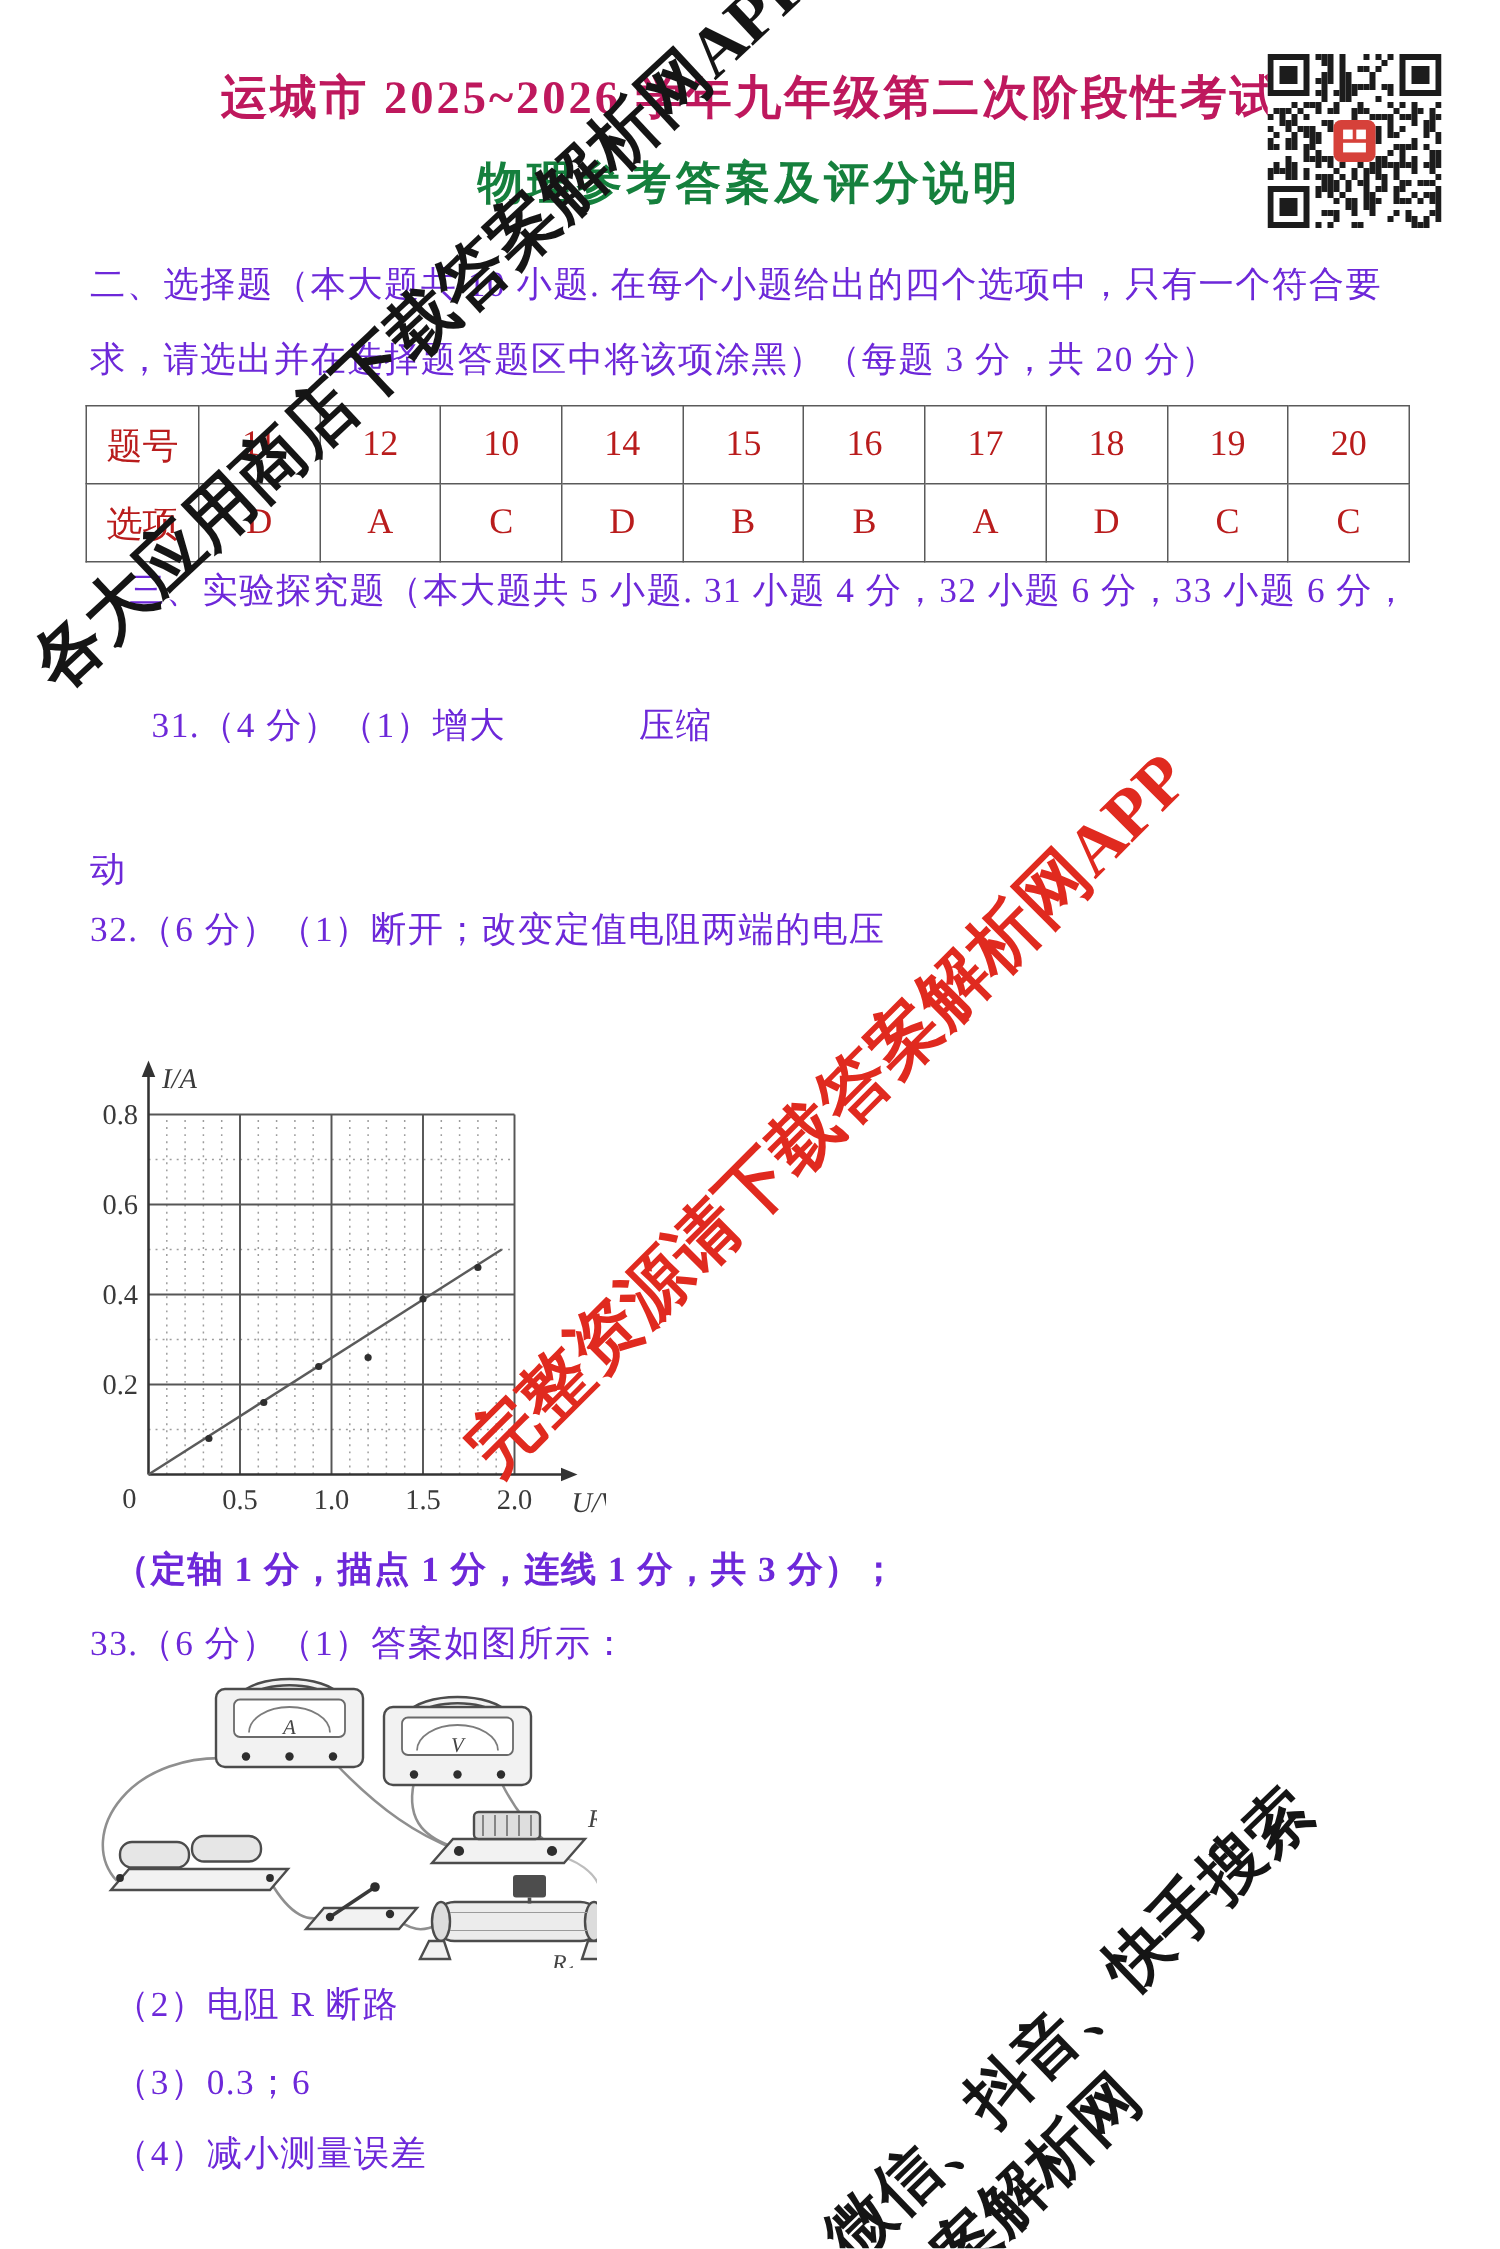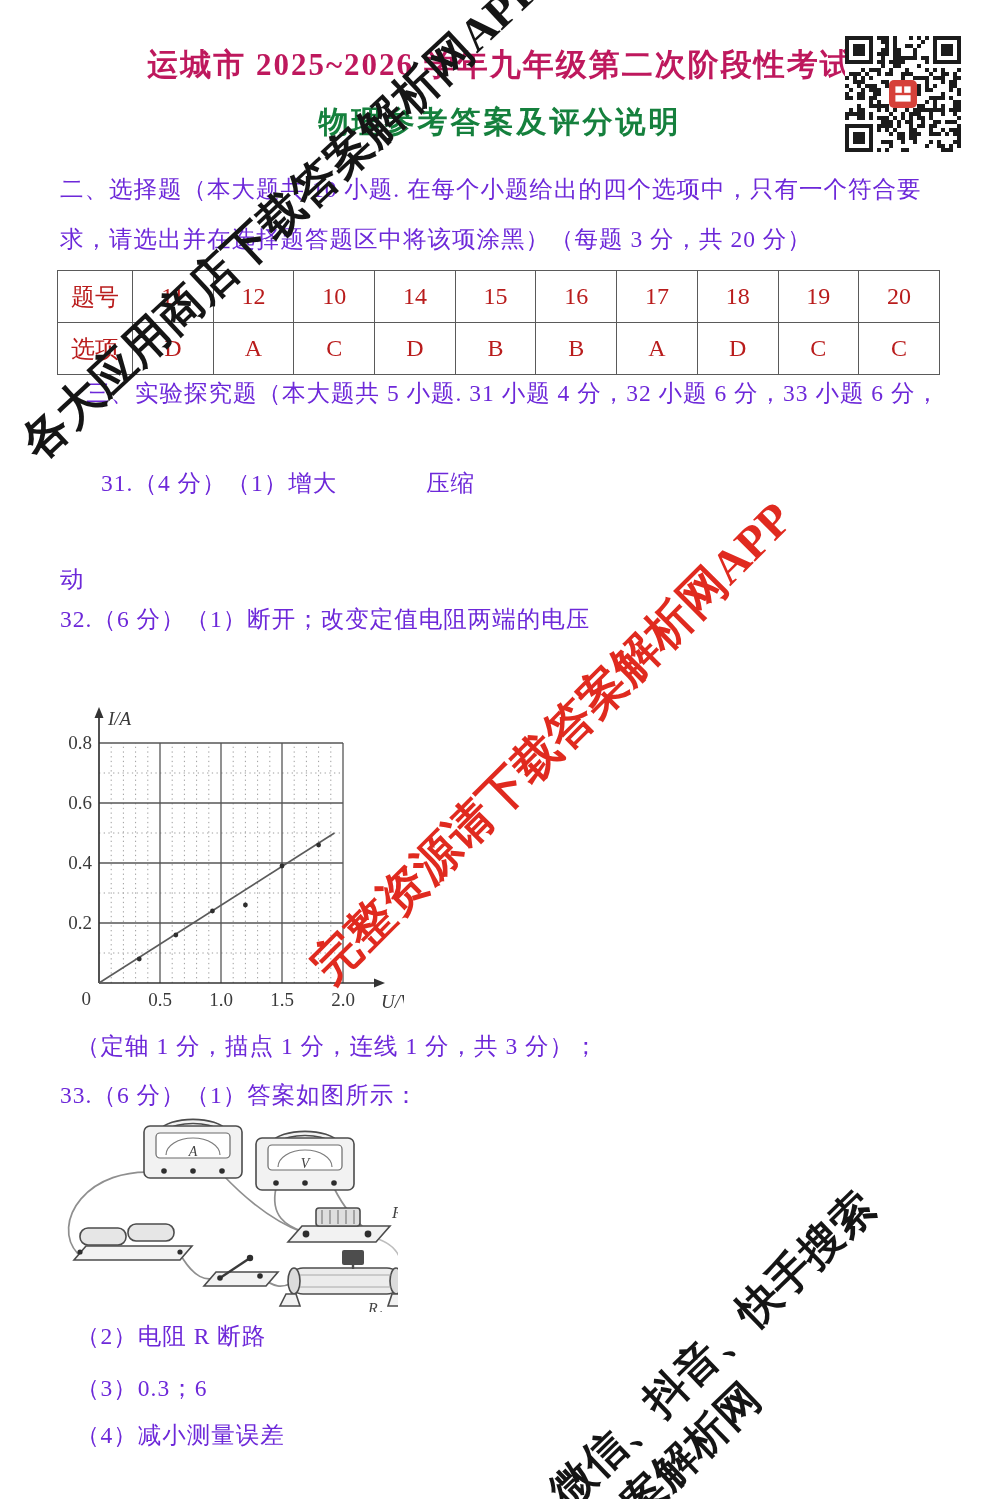--- a/index.html
+++ b/index.html
@@ -420,21 +420,21 @@
       <text x="27" y="307" class="tick end">0</text>
       <line x1="35" y1="285" x2="270.46" y2="135" class="fit"></line>
       <circle cx="75.26" cy="261" r="2.4" class="pt"></circle>
       <circle cx="111.86" cy="237" r="2.4" class="pt"></circle>
       <circle cx="148.46" cy="213" r="2.4" class="pt"></circle>
       <circle cx="181.4" cy="207" r="2.4" class="pt"></circle>
       <circle cx="218" cy="168" r="2.4" class="pt"></circle>
       <circle cx="254.6" cy="147" r="2.4" class="pt"></circle>
     </svg>
 
-  <div class="abs body-line" style="left:76px;top:1030px;">（定轴 1 分，描点 1 分，连线 1 分，共 3 分）；</div>
+  <div class="abs body-line" style="left:76px;top:1030px;font-weight:bold;">（定轴 1 分，描点 1 分，连线 1 分，共 3 分）；</div>
   <div class="abs body-line" style="left:60px;top:1079px;">33.（6 分）（1）答案如图所示：</div>
 
   <svg class="circuit-wrap" width="340" height="200" viewBox="0 0 340 200">
 
     <path class="wire" d="M 20 142 C -8 112, 28 52, 104 61"></path>
     <path class="wire" d="M 164 62 C 196 96, 222 112, 246 121"></path>
     <path class="wire" d="M 218 76 C 212 104, 228 114, 246 120"></path>
     <path class="wire" d="M 276 76 C 288 100, 300 110, 308 118"></path>
     <path class="wire-light" d="M 310 124 C 346 132, 350 158, 334 170"></path>
     <path class="wire" d="M 122 142 C 136 166, 148 170, 160 165"></path>

